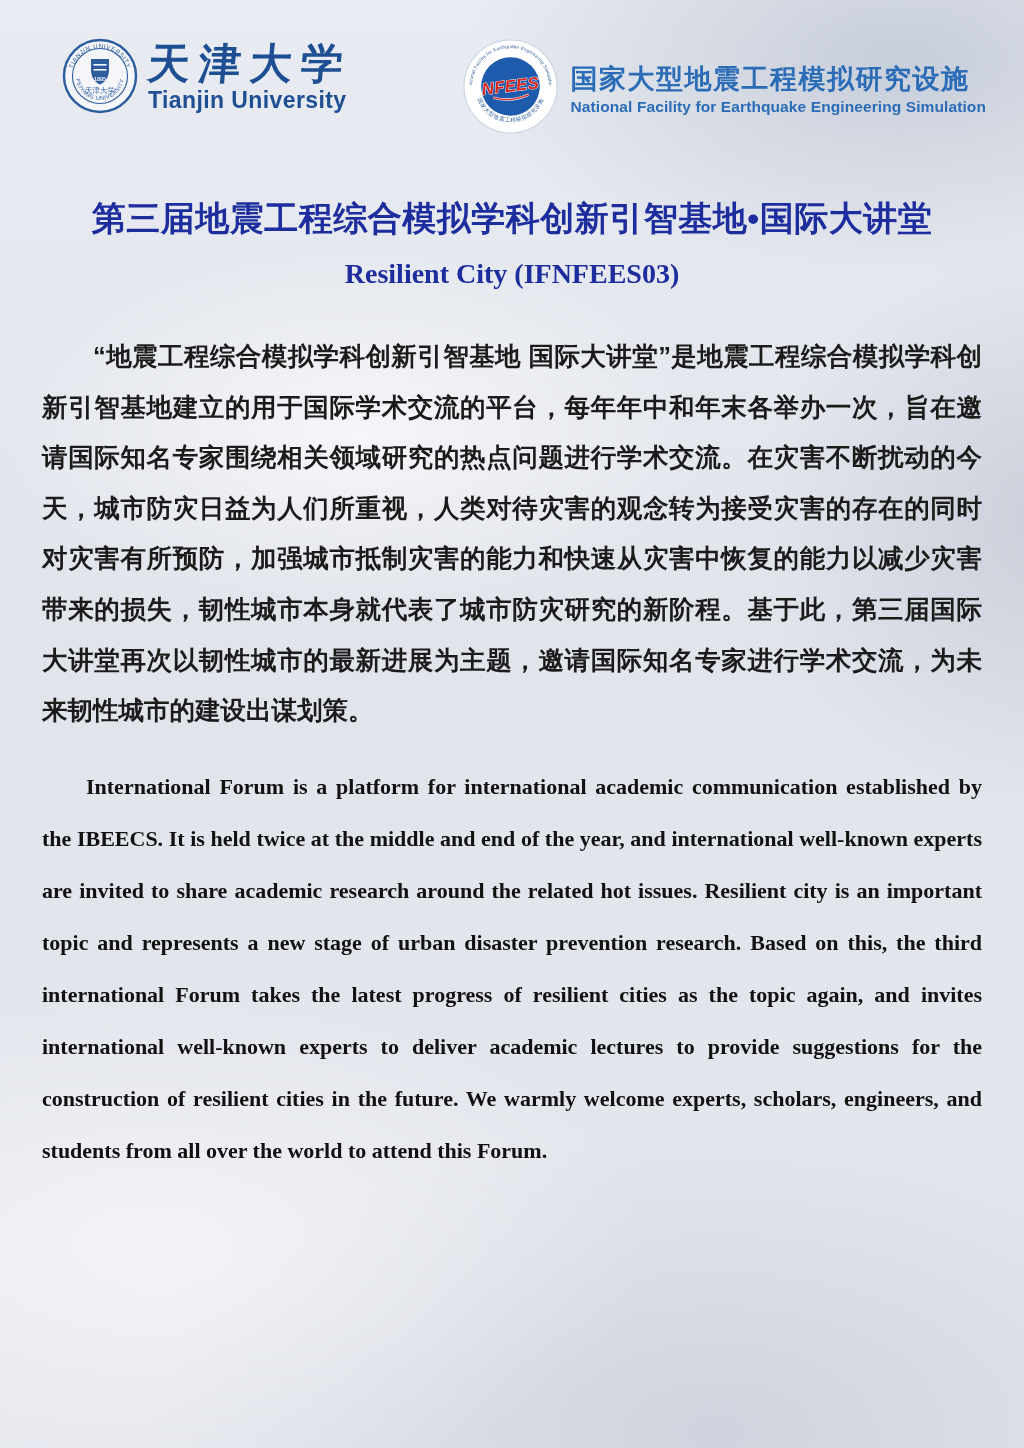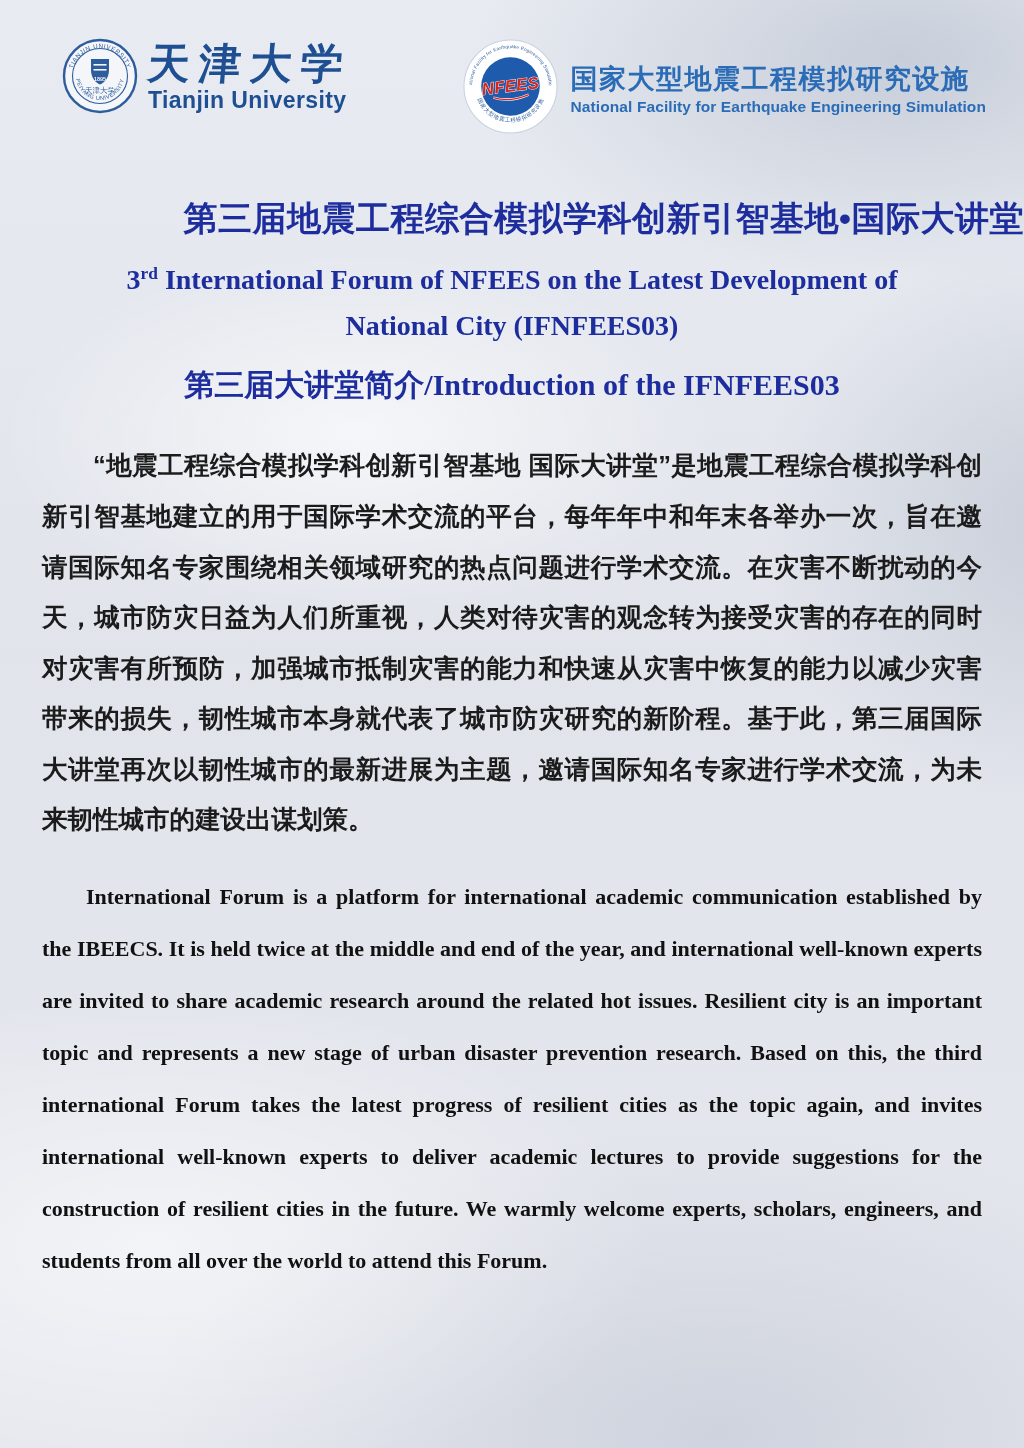--- a/index.html
+++ b/index.html
@@ -37,21 +37,21 @@
   .nfees-cn{
     font-size:27px;color:#2b6cb7;font-weight:600;letter-spacing:1.5px;line-height:34px;
   }
   .nfees-en{
     font-size:15.5px;color:#2b6cb7;font-weight:bold;letter-spacing:0.1px;margin-top:2px;
   }
   .title-cn{
     text-align:center;font-size:34px;font-weight:900;color:#1d2d9e;
     letter-spacing:0.5px;line-height:38px;
   }
-  .title-cn-1{margin-top:60px;text-align:right;}
+  .title-cn-1{margin-top:60px;}
   .title-cn-2{margin-top:40px;}
   .title-en{
     text-align:center;font-family:"Liberation Serif",serif;font-weight:bold;
     font-size:28px;color:#1d2d9e;line-height:46px;margin-top:14px;
   }
   .title-en sup{font-size:0.62em;}
   .section-heading{
     text-align:center;margin-top:16px;color:#1d2d9e;font-size:30px;font-weight:900;
   }
   .section-heading .sh-en{
@@ -130,26 +130,22 @@
         <div class="nfees-cn">国家大型地震工程模拟研究设施</div>
         <div class="nfees-en">National Facility for Earthquake Engineering Simulation</div>
       </div>
     </div>
 
   </div>
 
   <div class="title-cn title-cn-1">第三届地震工程综合模拟学科创新引智基地•国际大讲堂</div>
 
   <div class="title-en">
-    <div><span>3</span><sup>rd</sup><span> International Forum of NFEES on the Latest Development of</span></div>
-    <div>National City (IFNFEES03)</div>
+    <div>Resilient City (IFNFEES03)</div>
   </div>
 
-  <div class="section-heading">
-    <span class="sh-cn">第三届大讲堂简介</span><span class="sh-en">/Introduction of the IFNFEES03</span>
-  </div>
 
   <div class="content">
     <p class="intro-cn">“地震工程综合模拟学科创新引智基地 国际大讲堂”是地震工程综合模拟学科创新引智基地建立的用于国际学术交流的平台，每年年中和年末各举办一次，旨在邀请国际知名专家围绕相关领域研究的热点问题进行学术交流。在灾害不断扰动的今天，城市防灾日益为人们所重视，人类对待灾害的观念转为接受灾害的存在的同时对灾害有所预防，加强城市抵制灾害的能力和快速从灾害中恢复的能力以减少灾害带来的损失，韧性城市本身就代表了城市防灾研究的新阶程。基于此，第三届国际大讲堂再次以韧性城市的最新进展为主题，邀请国际知名专家进行学术交流，为未来韧性城市的建设出谋划策。</p>
     <p class="intro-en">International Forum is a platform for international academic communication established by the IBEECS. It is held twice at the middle and end of the year, and international well-known experts are invited to share academic research around the related hot issues. Resilient city is an important topic and represents a new stage of urban disaster prevention research. Based on this, the third international Forum takes the latest progress of resilient cities as the topic again, and invites international well-known experts to deliver academic lectures to provide suggestions for the construction of resilient cities in the future. We warmly welcome experts, scholars, engineers, and students from all over the world to attend this Forum.</p>
   </div>
 
 </div>
 
 </body></html>

